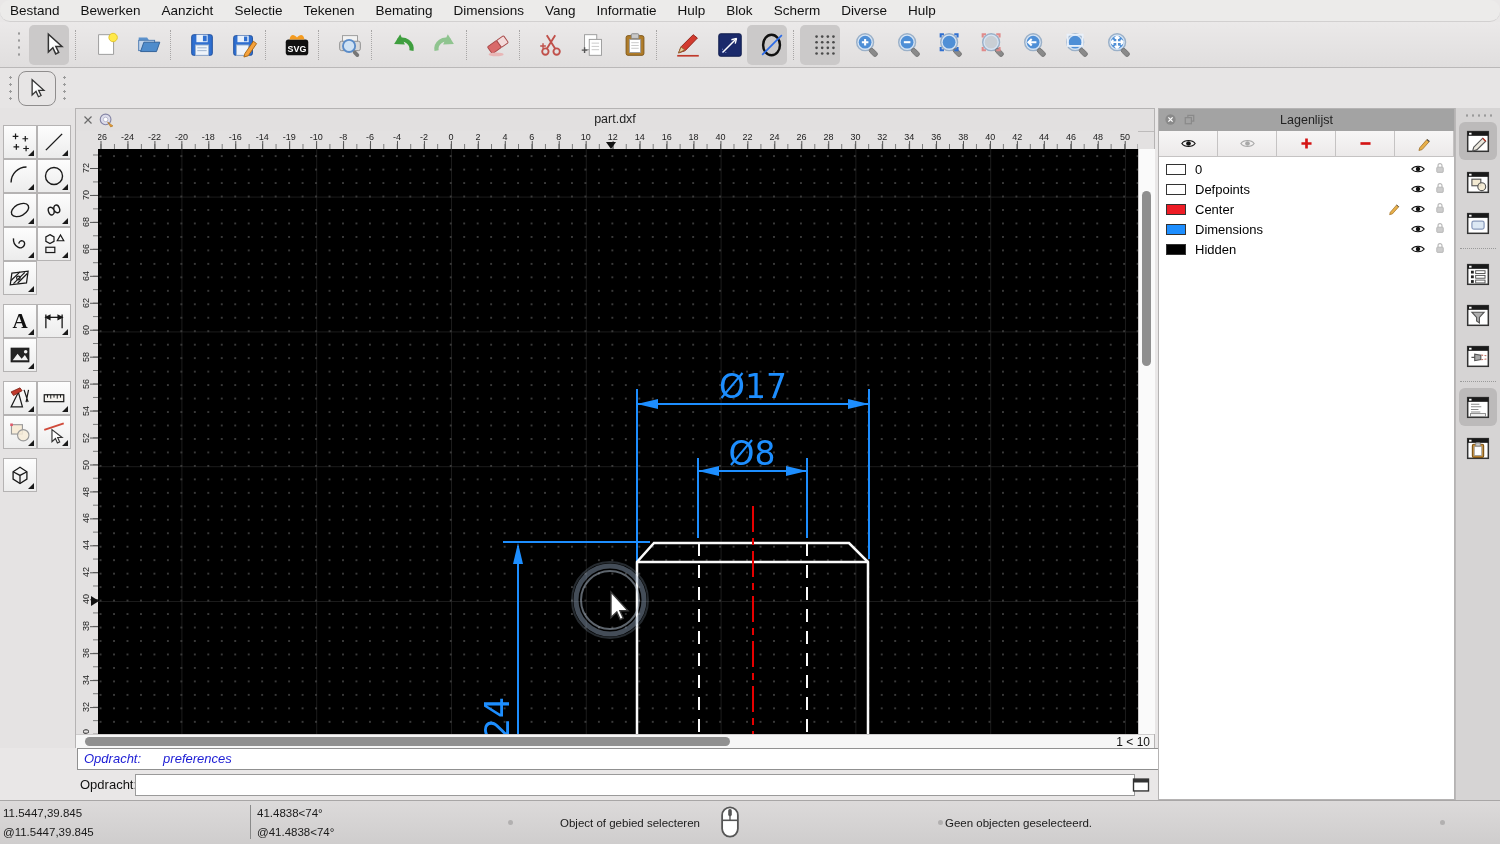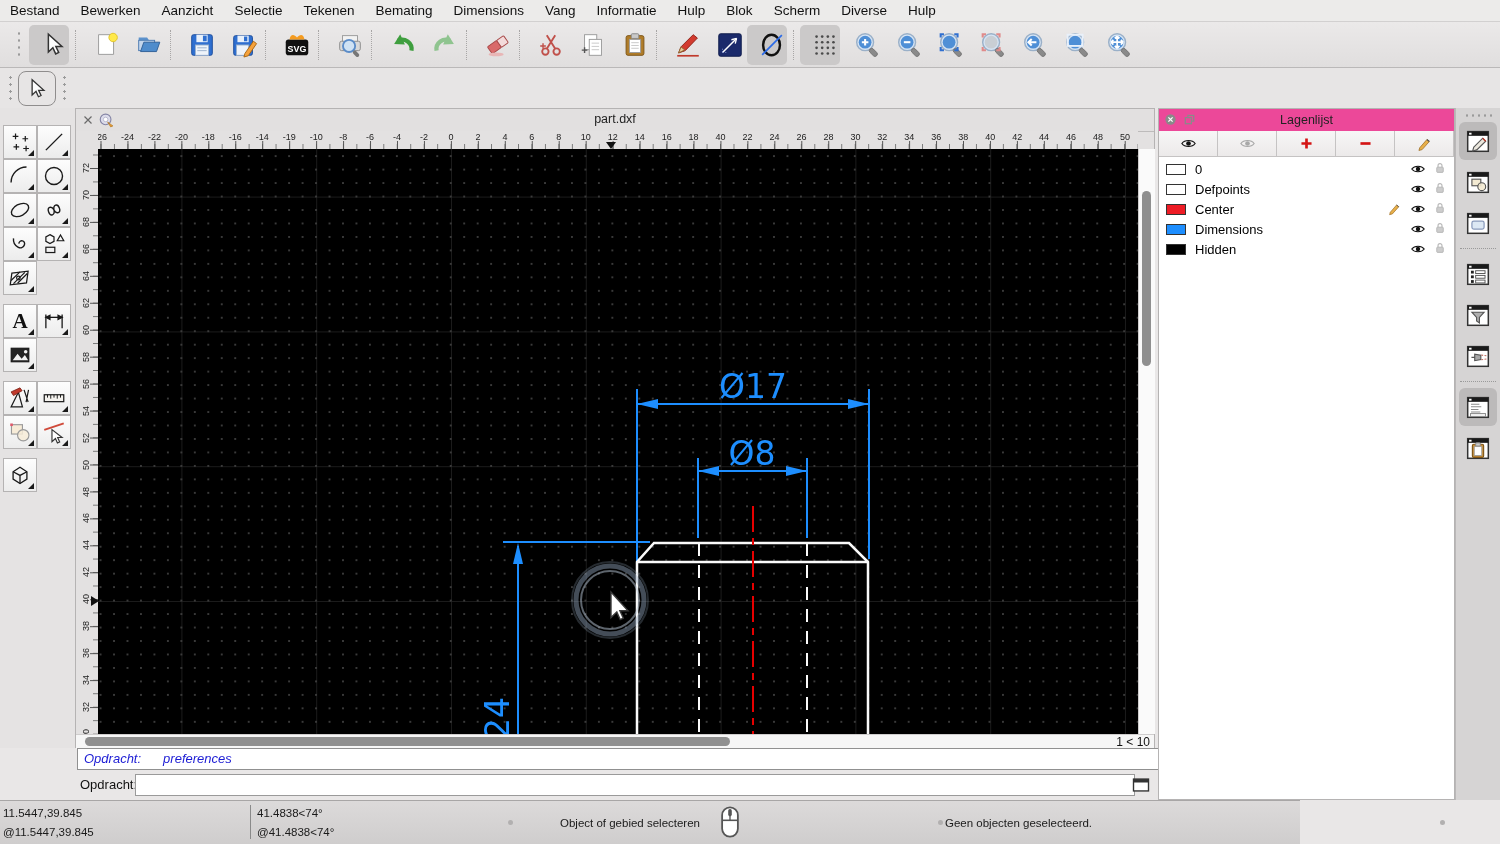--- a/index.html
+++ b/index.html
@@ -1,18 +1,18 @@
 <!DOCTYPE html>
 <html><head>
 <meta charset="utf-8">
 <style>
   html,body{margin:0;padding:0;background:#e9e7e7;font-family:"Liberation Sans",sans-serif;}
   #root{position:relative;width:1500px;height:844px;overflow:hidden;background:#e9e7e7;user-select:none;}
   
-  #menubar{position:absolute;left:0;top:0;width:1500px;height:22px;background:#ecebea;border-bottom:1px solid #d2d0d0;display:flex;align-items:center;padding-left:10px;box-sizing:border-box;}
+  #menubar{position:absolute;left:0;top:0;width:1500px;height:22px;background:#ecebea;border-bottom:1px solid #d2d0d0;display:flex;align-items:center;padding-left:10px;box-sizing:border-box;border-radius:10px;}
   .menu-item{font-size:13.5px;color:#111;margin-right:21px;white-space:nowrap;}
   
   #toolbar-main{position:absolute;left:0;top:22px;width:1500px;height:46px;background:linear-gradient(#ebe9e9,#e0dede);border-bottom:1px solid #bab8b8;display:flex;align-items:center;padding-left:10px;box-sizing:border-box;}
   .tb-handle{width:6px;height:30px;margin:0 6px;background-image:radial-gradient(circle,#9a9a9a 1px,transparent 1.3px);background-size:6px 7px;}
   .tb-btn{width:40px;height:40px;display:flex;align-items:center;justify-content:flex-end;border-radius:5px;margin:0 1px;}
   .tb-btn.active{background:#cbc9c9;}
   .tb-sep{height:30px;border-left:1px dotted #a8a6a6;margin:0 5px;}
   
   #row2{position:absolute;left:0;top:68px;width:1500px;height:40px;background:#e7e5e5;}
   #pointer2{position:absolute;left:18px;top:3px;width:36px;height:33px;border:1.5px solid #8f8d8d;border-radius:8px;display:flex;align-items:center;justify-content:center;}
@@ -54,31 +54,31 @@
   
   #command{position:absolute;left:75px;top:748px;width:1080px;height:52px;}
   #cmd-history{position:absolute;left:2px;top:0;width:1074px;height:20px;background:#fff;border:1px solid #909090;padding-left:6px;line-height:20px;font-size:13px;color:#1b1bd4;}
   #cmd-history .pfx{font-style:italic;}
   #cmd-history .val{margin-left:22px;font-style:italic;}
   #cmd-inputrow{position:absolute;left:0;top:22px;width:1080px;height:30px;background:#e9e7e7;}
   #cmd-label{position:absolute;left:5px;top:7px;font-size:13px;color:#111;}
   #cmd-input{position:absolute;left:60px;top:4px;width:990px;height:20px;border:1px solid #9a9a9a;background:#fff;font-size:13px;font-family:"Liberation Sans",sans-serif;padding:0 4px;}
   #cmd-toggle{position:absolute;left:1056px;top:5px;width:20px;height:20px;}
   
-  #statusbar{position:absolute;left:0;top:800px;width:1300px;height:44px;background:linear-gradient(#dcdada,#cfcdcd);border-top:1px solid #a8a6a6;box-sizing:border-box;font-size:11.5px;color:#1a1a1a;}
+  #statusbar{position:absolute;left:0;top:800px;width:1500px;height:44px;background:linear-gradient(#dcdada,#cfcdcd);border-top:1px solid #a8a6a6;box-sizing:border-box;font-size:11.5px;color:#1a1a1a;}
   .sb-line1{position:absolute;top:6px;}
   .sb-line2{position:absolute;top:25px;}
   #sb-div1{position:absolute;left:250px;top:4px;height:34px;border-left:1px solid #8a8a8a;}
   .sb-dot{position:absolute;top:19px;width:5px;height:5px;border-radius:50%;background:#b2b0b0;}
   #sb-hint{position:absolute;left:440px;top:16px;width:260px;text-align:right;}
   #sb-mouse{position:absolute;left:712px;top:3px;}
   #sb-sel{position:absolute;left:945px;top:16px;}
   
   #layerpanel{position:absolute;left:1158px;top:108px;width:297px;height:692px;background:#fff;border:1px solid #b5b3b3;box-sizing:border-box;}
-  #lp-header{position:absolute;left:0;top:0;width:295px;height:22px;background:#ec4899;border-bottom:1px solid #c2c0c0;}
+  #lp-header{position:absolute;left:0;top:0;width:295px;height:22px;background:#a3a3a3;border-bottom:1px solid #c2c0c0;}
   #lp-close{position:absolute;left:4px;top:3px;}
   #lp-detach{position:absolute;left:23px;top:3px;}
   #lp-title{position:absolute;width:100%;text-align:center;top:4px;font-size:12.5px;color:#222;}
   #lp-toolbar{position:absolute;left:0;top:22px;width:295px;height:26px;display:flex;}
   .lp-tbtn{flex:1;border-right:1px solid #c5c3c3;border-bottom:1px solid #c5c3c3;background:linear-gradient(#f7f6f6,#eceaea);display:flex;align-items:center;justify-content:center;}
   #lp-rows{position:absolute;left:0;top:50px;width:295px;}
   .layer-row{position:relative;height:20px;display:flex;align-items:center;padding-left:7px;}
   .lr-swatch{width:20px;height:11px;box-sizing:border-box;border:1px solid #333;margin-right:9px;}
   .lr-name{font-size:13px;color:#000;}
   .lr-pencil{position:absolute;right:52px;top:2px;}

